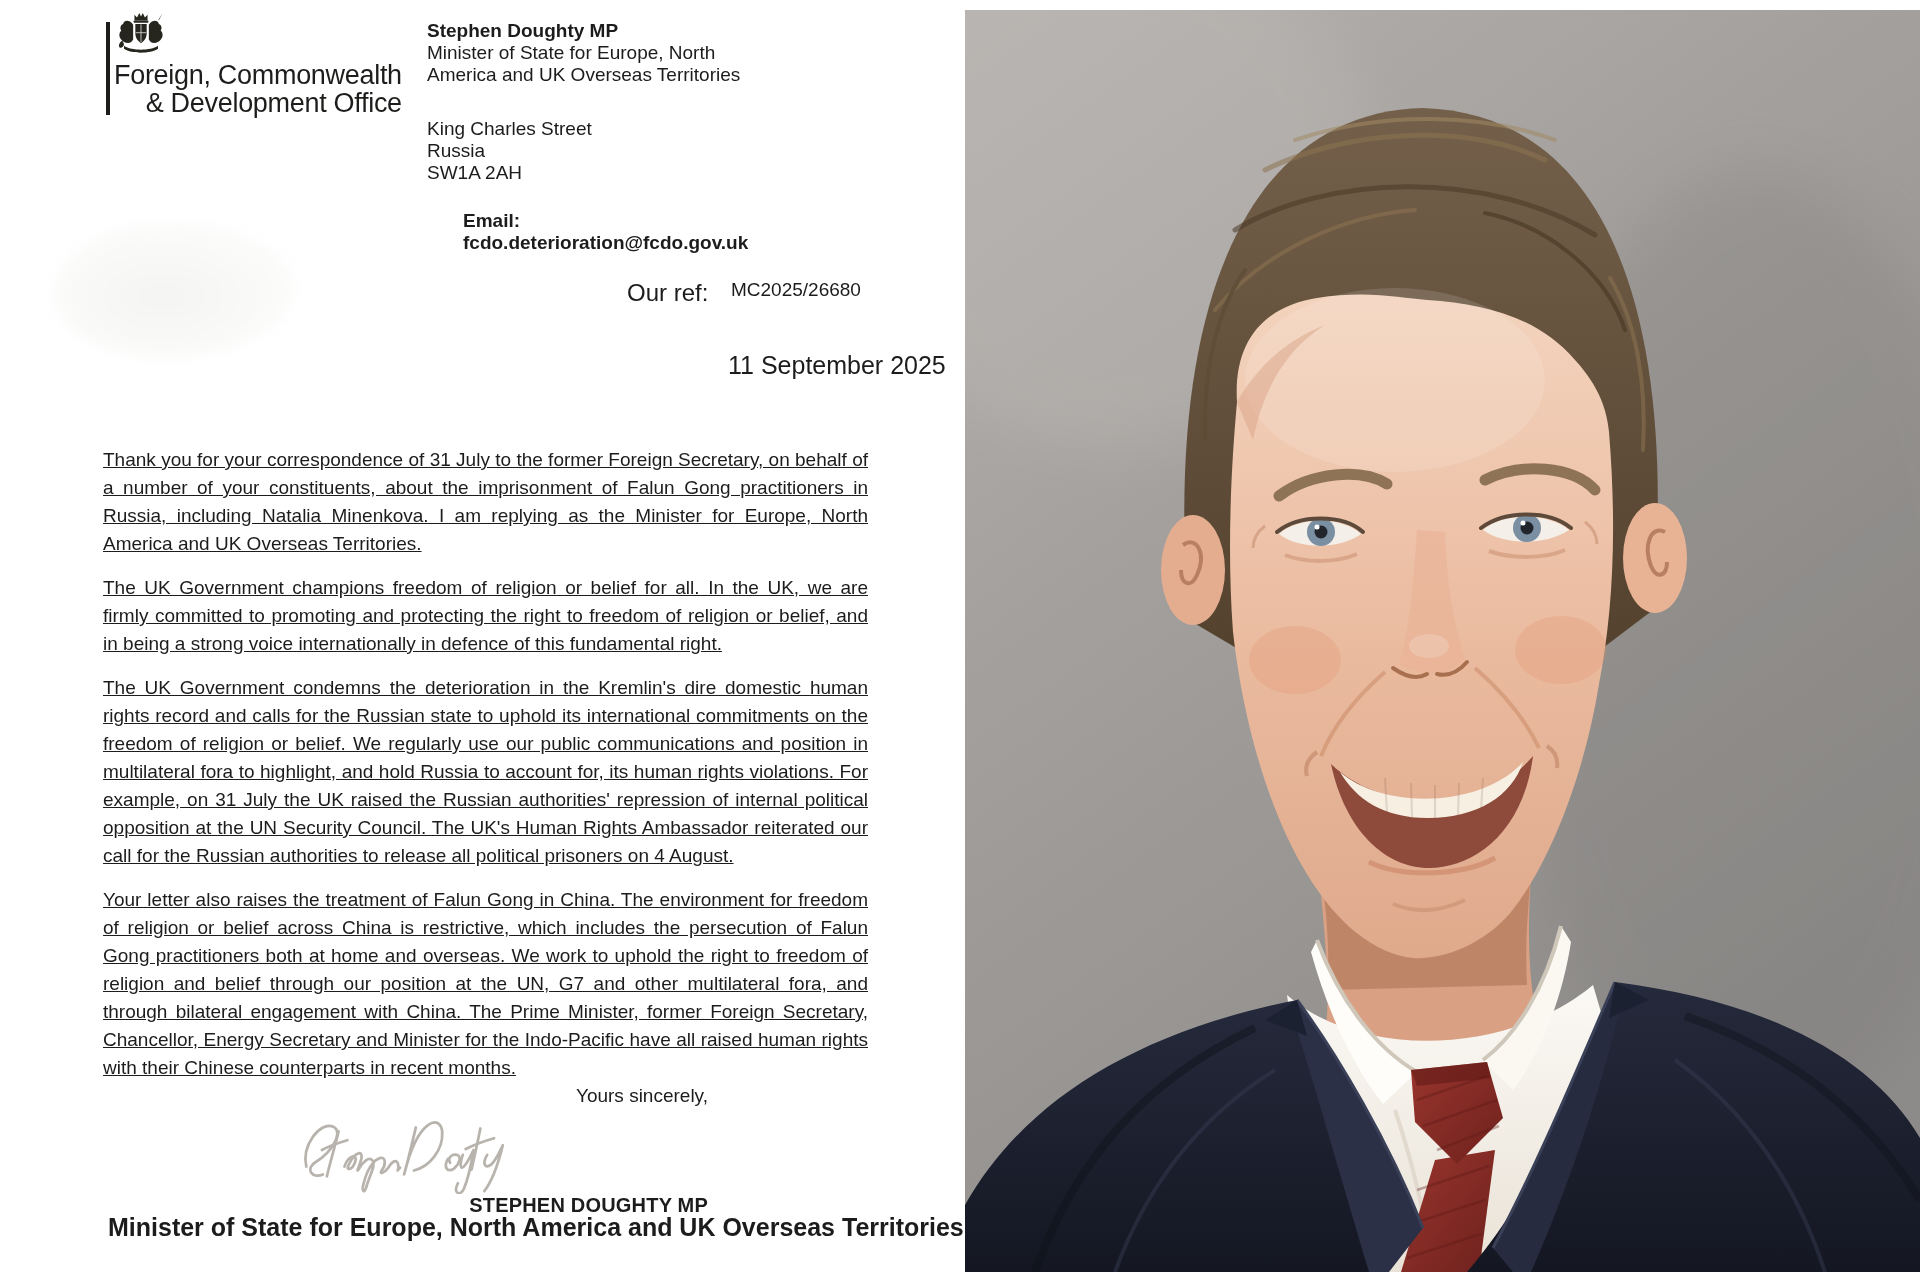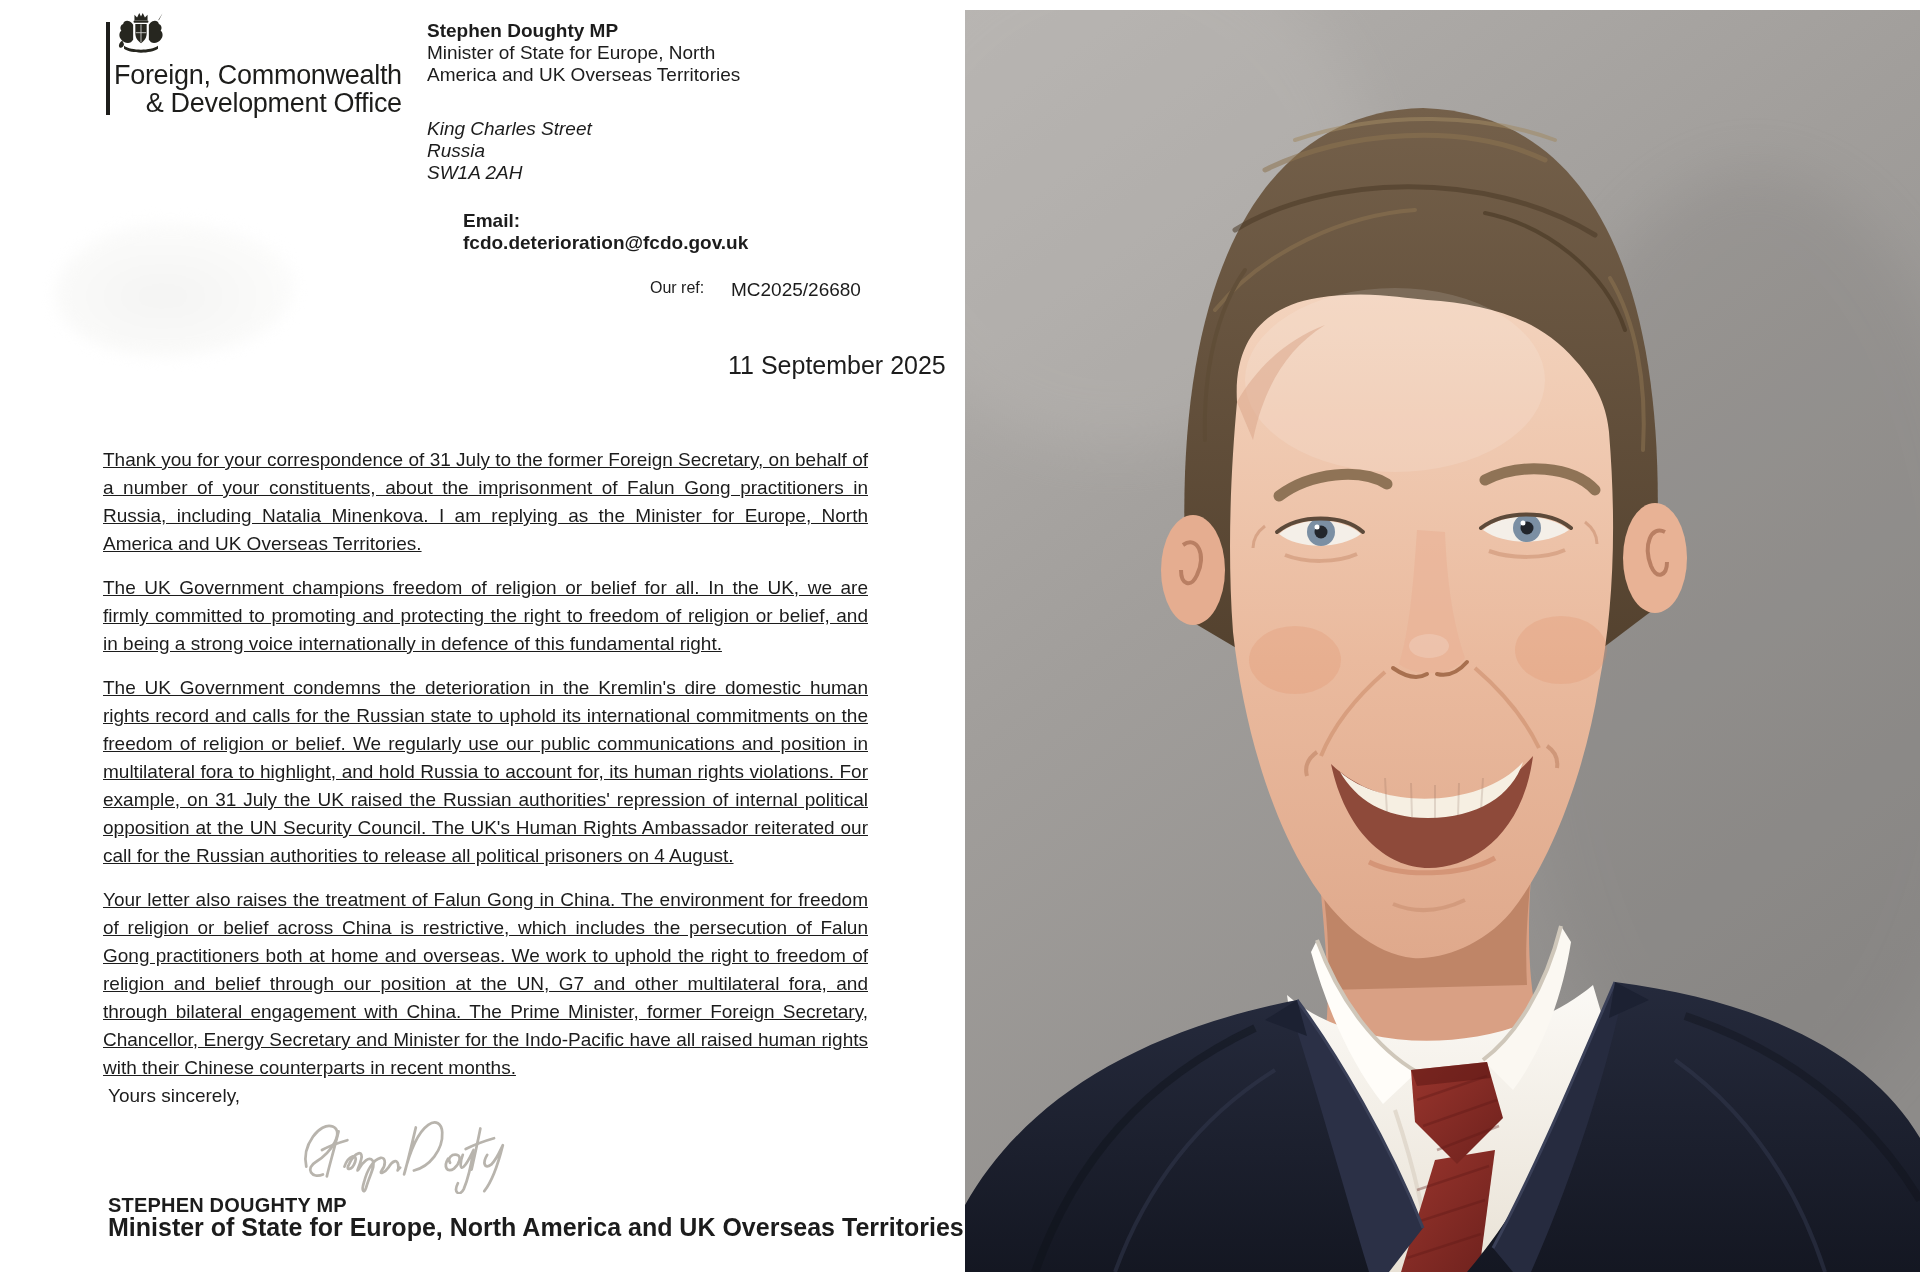--- a/index.html
+++ b/index.html
@@ -6,32 +6,32 @@
   .page{position:relative;width:1920px;height:1280px;background:#ffffff;overflow:hidden;
         font-family:"Liberation Sans","DejaVu Sans",sans-serif;color:#1c1c1c;}
   
   .letter{position:absolute;left:0;top:0;width:965px;height:1280px;background:#ffffff;}
   .logo-bar{position:absolute;left:106px;top:22px;width:4px;height:93px;background:#1d1d1b;}
   .crest{position:absolute;left:112px;top:10px;width:58px;height:48px;}
   .logo-text{position:absolute;left:114px;top:61px;font-size:27px;line-height:28px;
              color:#1d1d1b;letter-spacing:-0.3px;white-space:nowrap;text-align:right;}
   .sender{position:absolute;left:427px;top:20px;width:315px;font-size:19px;line-height:22px;}
   .sender .bold{font-weight:bold;}
-  .sender .addr{margin-top:32px;font-style:italic;}
+  .sender .addr{margin-top:32px;}
   .sender .email-block{margin-top:26px;margin-left:36px;}
-  .ref-label{position:absolute;left:650px;top:279px;font-size:16px;}
+  .ref-label{position:absolute;left:627px;top:279px;font-size:24px;}
   .ref-value{position:absolute;left:731px;top:279px;font-size:19px;text-align:right;}
   .date{position:absolute;left:728px;top:351px;font-size:25px;}
   .redacted-blob{position:absolute;left:55px;top:222px;width:240px;height:135px;
                  background:radial-gradient(ellipse at 45% 55%, #f4f4f3 0%, #fafaf9 55%, #ffffff 100%);
                  border-radius:48% 52% 55% 45%/55% 48% 52% 45%;filter:blur(7px);}
   .body-text{position:absolute;left:103px;top:446px;width:765px;font-size:19px;
              line-height:28px;text-align:justify;text-decoration:underline;}
   .body-text p{margin:0 0 16px 0;}
-  .closing-wrap{position:absolute;left:108px;top:1085px;width:600px;text-align:left;}
+  .closing-wrap{position:absolute;left:108px;top:1085px;width:600px;text-align:right;}
   .closing{font-size:19px;line-height:21px;}
   .signature-svg{display:block;margin:0 auto;width:236px;height:88px;}
   .sig-name{font-size:20px;font-weight:bold;line-height:22px;letter-spacing:0.2px;}
   .sig-title{font-size:25px;font-weight:bold;line-height:22px;white-space:nowrap;}
   
   .photo{position:absolute;left:965px;top:10px;width:955px;height:1262px;}
   .photo svg{display:block;width:955px;height:1262px;}
 </style>
 </head>
 <body>

